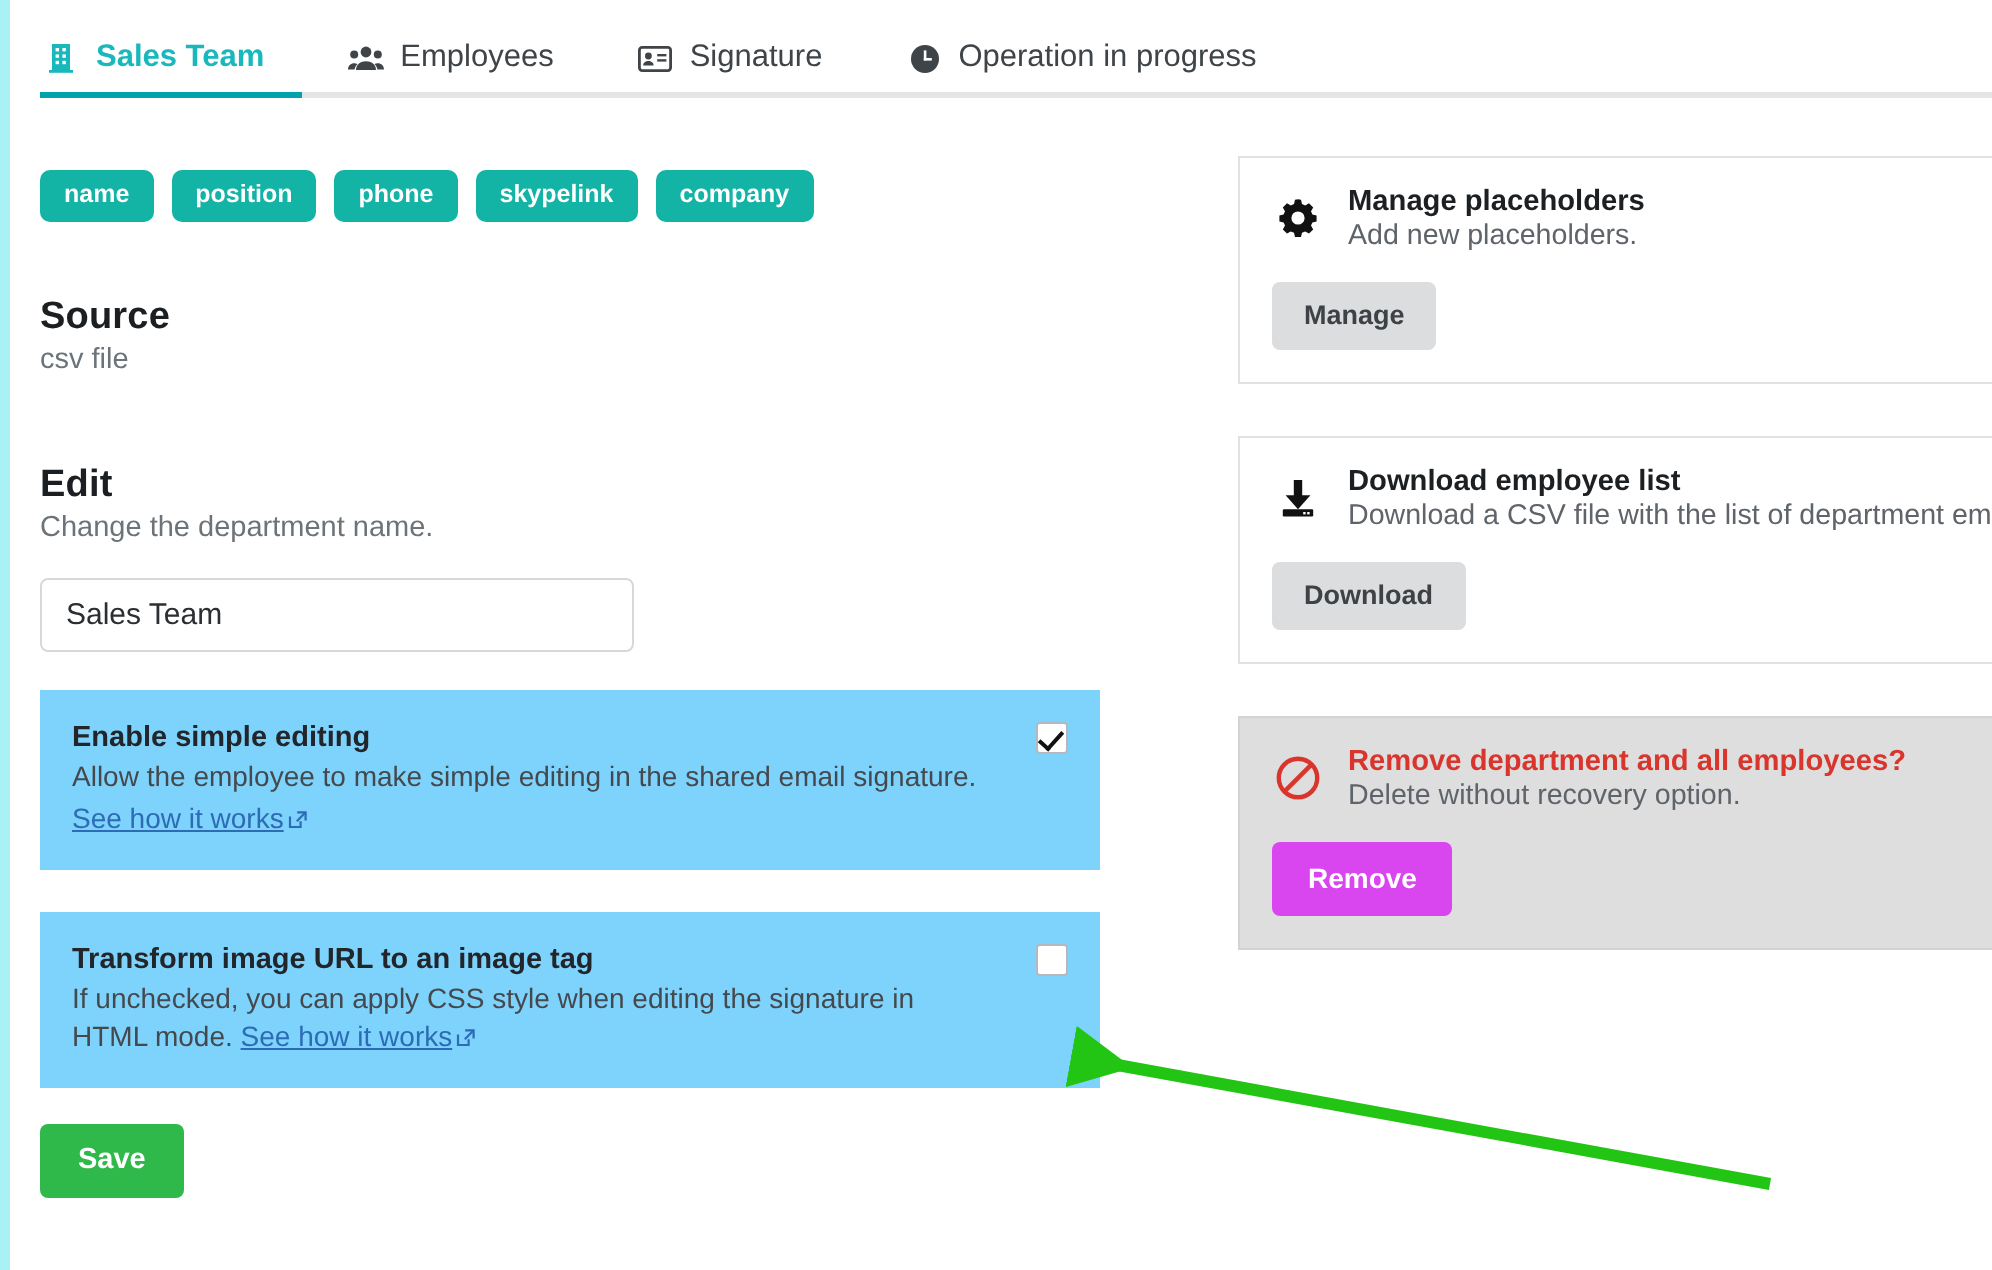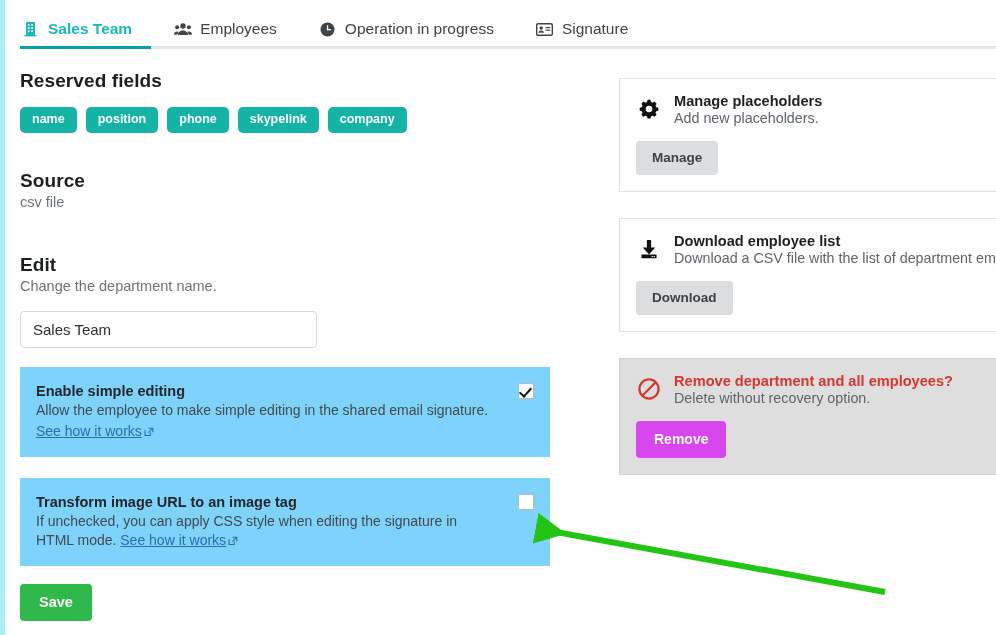--- a/index.html
+++ b/index.html
@@ -195,50 +195,49 @@
           <path d="M0 12.8c0-2 1.4-3.2 3.1-3.2 .6 0 1.2.2 1.7.4-.9.8-1.4 1.8-1.5 2.8z" fill="#3f4448"></path>
           <circle cx="14.9" cy="5.2" r="2" fill="#3f4448"></circle>
           <path d="M18 12.8c0-2-1.4-3.2-3.1-3.2-.6 0-1.2.2-1.7.4.9.8 1.4 1.8 1.5 2.8z" fill="#3f4448"></path>
         </svg>
       </span>
       <span>Employees</span>
     </div>
 
     <div class="tab">
       <span class="tabicon">
-        <svg width="15" height="15" viewBox="0 0 15 15">
-          <circle cx="7.5" cy="7.5" r="7" fill="#3f4448"></circle>
-          <rect x="6.9" y="3.2" width="1.3" height="5" fill="#fff"></rect>
-          <rect x="6.9" y="7" width="4" height="1.3" fill="#fff"></rect>
-        </svg>
-      </span>
-      <span>Operation in progress</span>
-    </div>
-
-    <div class="tab">
-      <span class="tabicon">
         <svg width="17" height="13" viewBox="0 0 17 13">
           <rect x="0.7" y="0.7" width="15.6" height="11.6" rx="1.4" fill="none" stroke="#3f4448" stroke-width="1.4"></rect>
           <circle cx="5.2" cy="5" r="1.7" fill="#3f4448"></circle>
           <path d="M2.6 9.8c0-1.5 1.2-2.3 2.6-2.3s2.6.8 2.6 2.3z" fill="#3f4448"></path>
           <rect x="9.6" y="4" width="4.6" height="1.2" fill="#3f4448"></rect>
           <rect x="9.6" y="6.6" width="4.6" height="1.2" fill="#3f4448"></rect>
         </svg>
       </span>
       <span>Signature</span>
     </div>
 
+    <div class="tab">
+      <span class="tabicon">
+        <svg width="15" height="15" viewBox="0 0 15 15">
+          <circle cx="7.5" cy="7.5" r="7" fill="#3f4448"></circle>
+          <rect x="6.9" y="3.2" width="1.3" height="5" fill="#fff"></rect>
+          <rect x="6.9" y="7" width="4" height="1.3" fill="#fff"></rect>
+        </svg>
+      </span>
+      <span>Operation in progress</span>
+    </div>
+
   </div>
   <div class="tabs-underline">
     <div class="active-seg"></div>
   </div>
 
   <div class="left-col">
 
-    <h2 class="section">Reserved fields</h2>
 
     <div class="chips">
       <span class="chip">name</span>
       <span class="chip">position</span>
       <span class="chip">phone</span>
       <span class="chip">skypelink</span>
       <span class="chip">company</span>
     </div>
 
     <div class="blk-source">

